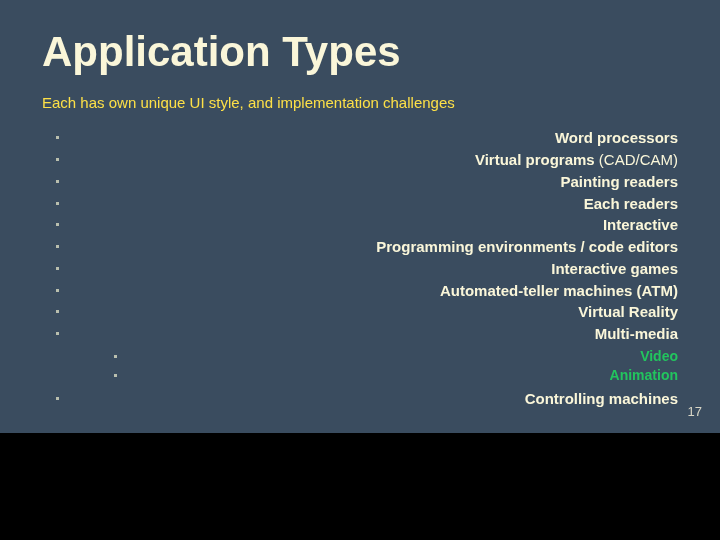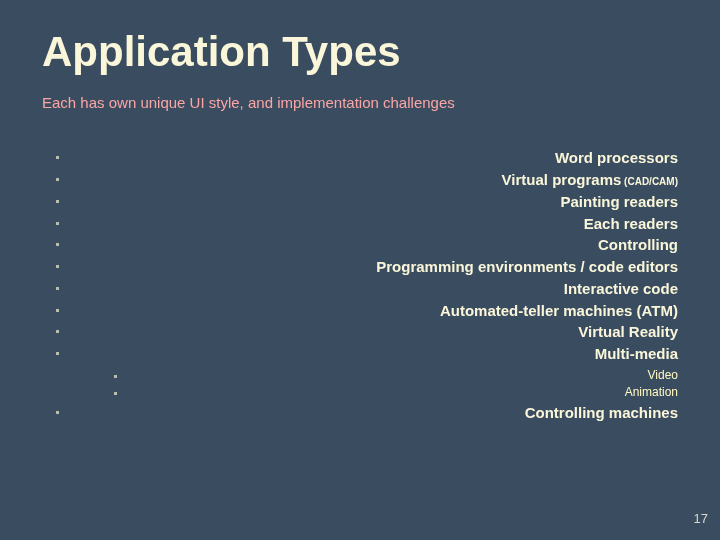--- a/index.html
+++ b/index.html
@@ -7,36 +7,36 @@
     padding: 0;
     width: 720px;
     height: 540px;
     background: #000;
     font-family: Arial, Helvetica, sans-serif;
     overflow: hidden;
   }
   .slide {
     position: relative;
     width: 720px;
-    height: 540px;
+    height: 433px;
     background: #3a4c5f;
     box-sizing: border-box;
     padding: 28px 42px 0 42px;
   }
   .title {
     font-size: 42px;
     font-weight: bold;
     color: #faf6d9;
     margin: 0 0 18px 0;
     line-height: 1.15;
   }
   .subtitle {
     font-size: 15px;
-    color: #fca5a5;
-    margin: 0 0 36px 0;
+    color: #fde047;
+    margin: 0 0 16px 0;
   }
   ul.main {
     margin: 0;
     padding: 0 0 0 8px;
     list-style: none;
     text-align: right;
   }
   ul.main > li {
     position: relative;
     padding-left: 28px;
@@ -48,67 +48,67 @@
   ul.main > li::before {
     content: "";
     position: absolute;
     left: 6px;
     top: 9px;
     width: 3px;
     height: 3px;
     background: #b9bfae;
   }
   .annot {
-    font-weight: bold;
-    font-size: 10px;
+    font-weight: normal;
+    font-size: 15px;
   }
   ul.sub {
     margin: 2px 0 2px 0;
     padding: 0 0 0 30px;
     list-style: none;
   }
   ul.sub > li {
     position: relative;
     padding-left: 22px;
-    font-size: 12px;
+    font-size: 14px;
     line-height: 1.4;
-    color: #fef9c3;
-    font-weight: normal;
+    color: #22c55e;
+    font-weight: bold;
   }
   ul.sub > li::before {
     content: "";
     position: absolute;
     left: 6px;
     top: 8px;
     width: 3px;
     height: 3px;
     background: #b9bfae;
   }
   .pagenum {
     position: absolute;
-    right: 12px;
+    right: 18px;
     bottom: 14px;
     font-size: 13px;
     color: #d8d6c6;
   }
 </style>
 </head>
 <body>
 
 <div class="slide">
   <h1 class="title">Application Types</h1>
   <p class="subtitle">Each has own unique UI style, and implementation challenges</p>
   <ul class="main" id="main-list">
       <li><span>Word processors</span></li>
       <li><span>Virtual programs</span><span class="annot"> (CAD/CAM)</span></li>
       <li><span>Painting readers</span></li>
       <li><span>Each readers</span></li>
-      <li><span>Controlling</span></li>
+      <li><span>Interactive</span></li>
       <li><span>Programming environments / code editors</span></li>
-      <li><span>Interactive code</span></li>
+      <li><span>Interactive games</span></li>
       <li><span>Automated-teller machines (ATM)</span></li>
       <li><span>Virtual Reality</span></li>
       <li><span>Multi-media</span><ul class="sub">
           <li>Video</li>
           <li>Animation</li>
         </ul></li>
       <li><span>Controlling machines</span></li>
     </ul>
   <div class="pagenum">17</div>
 </div>

